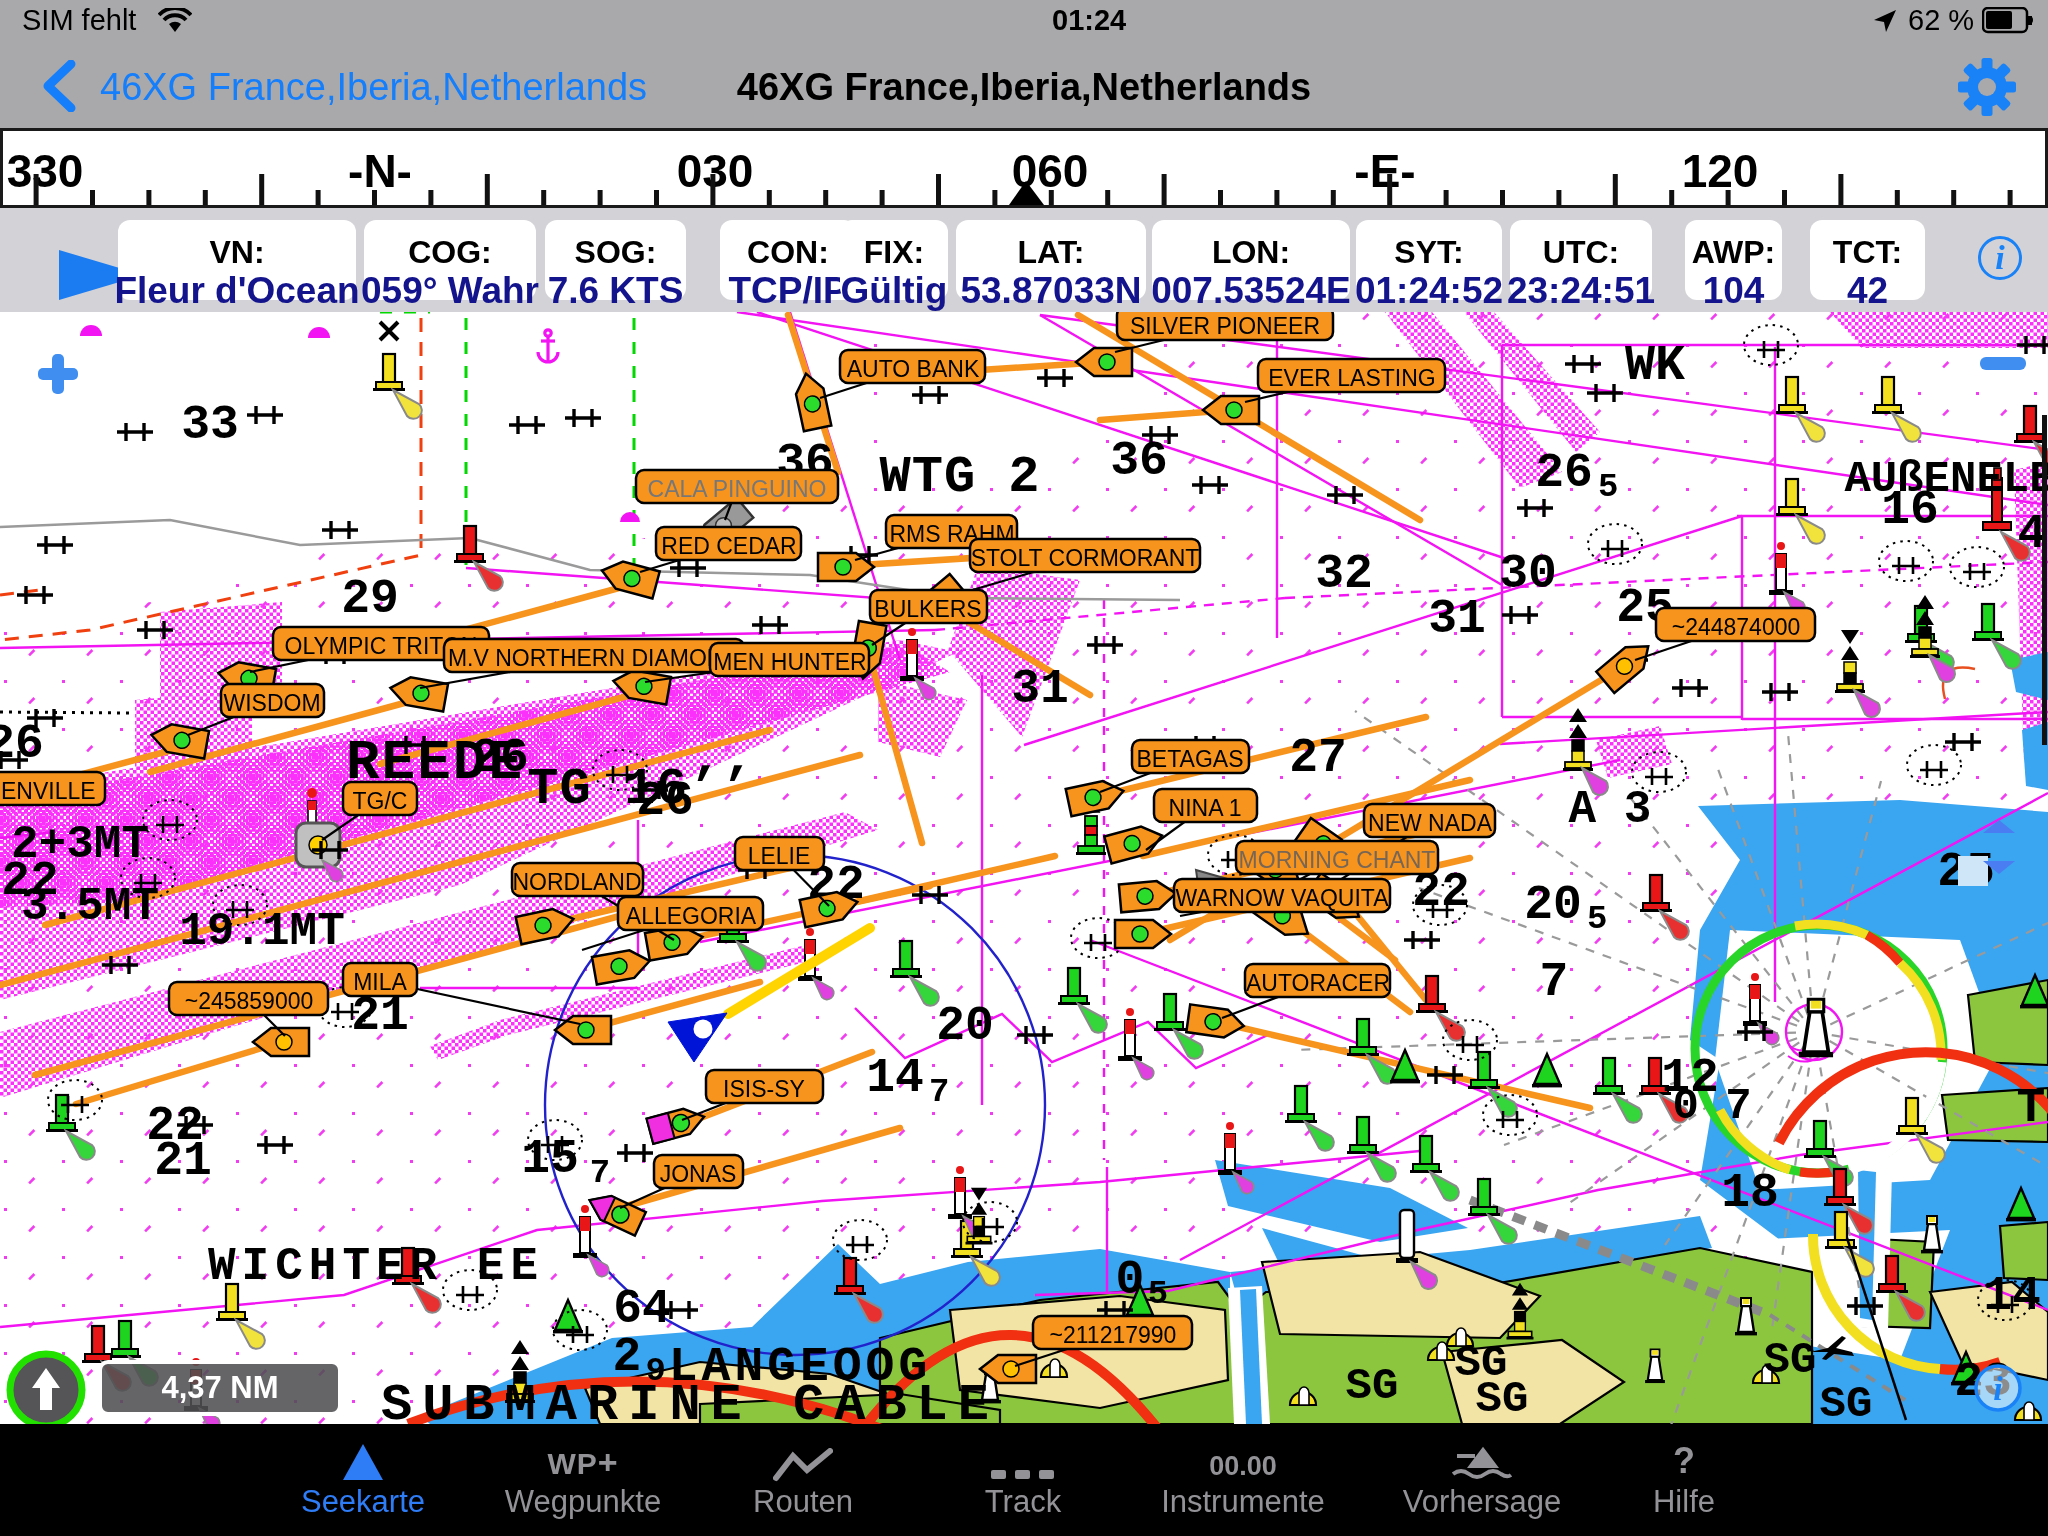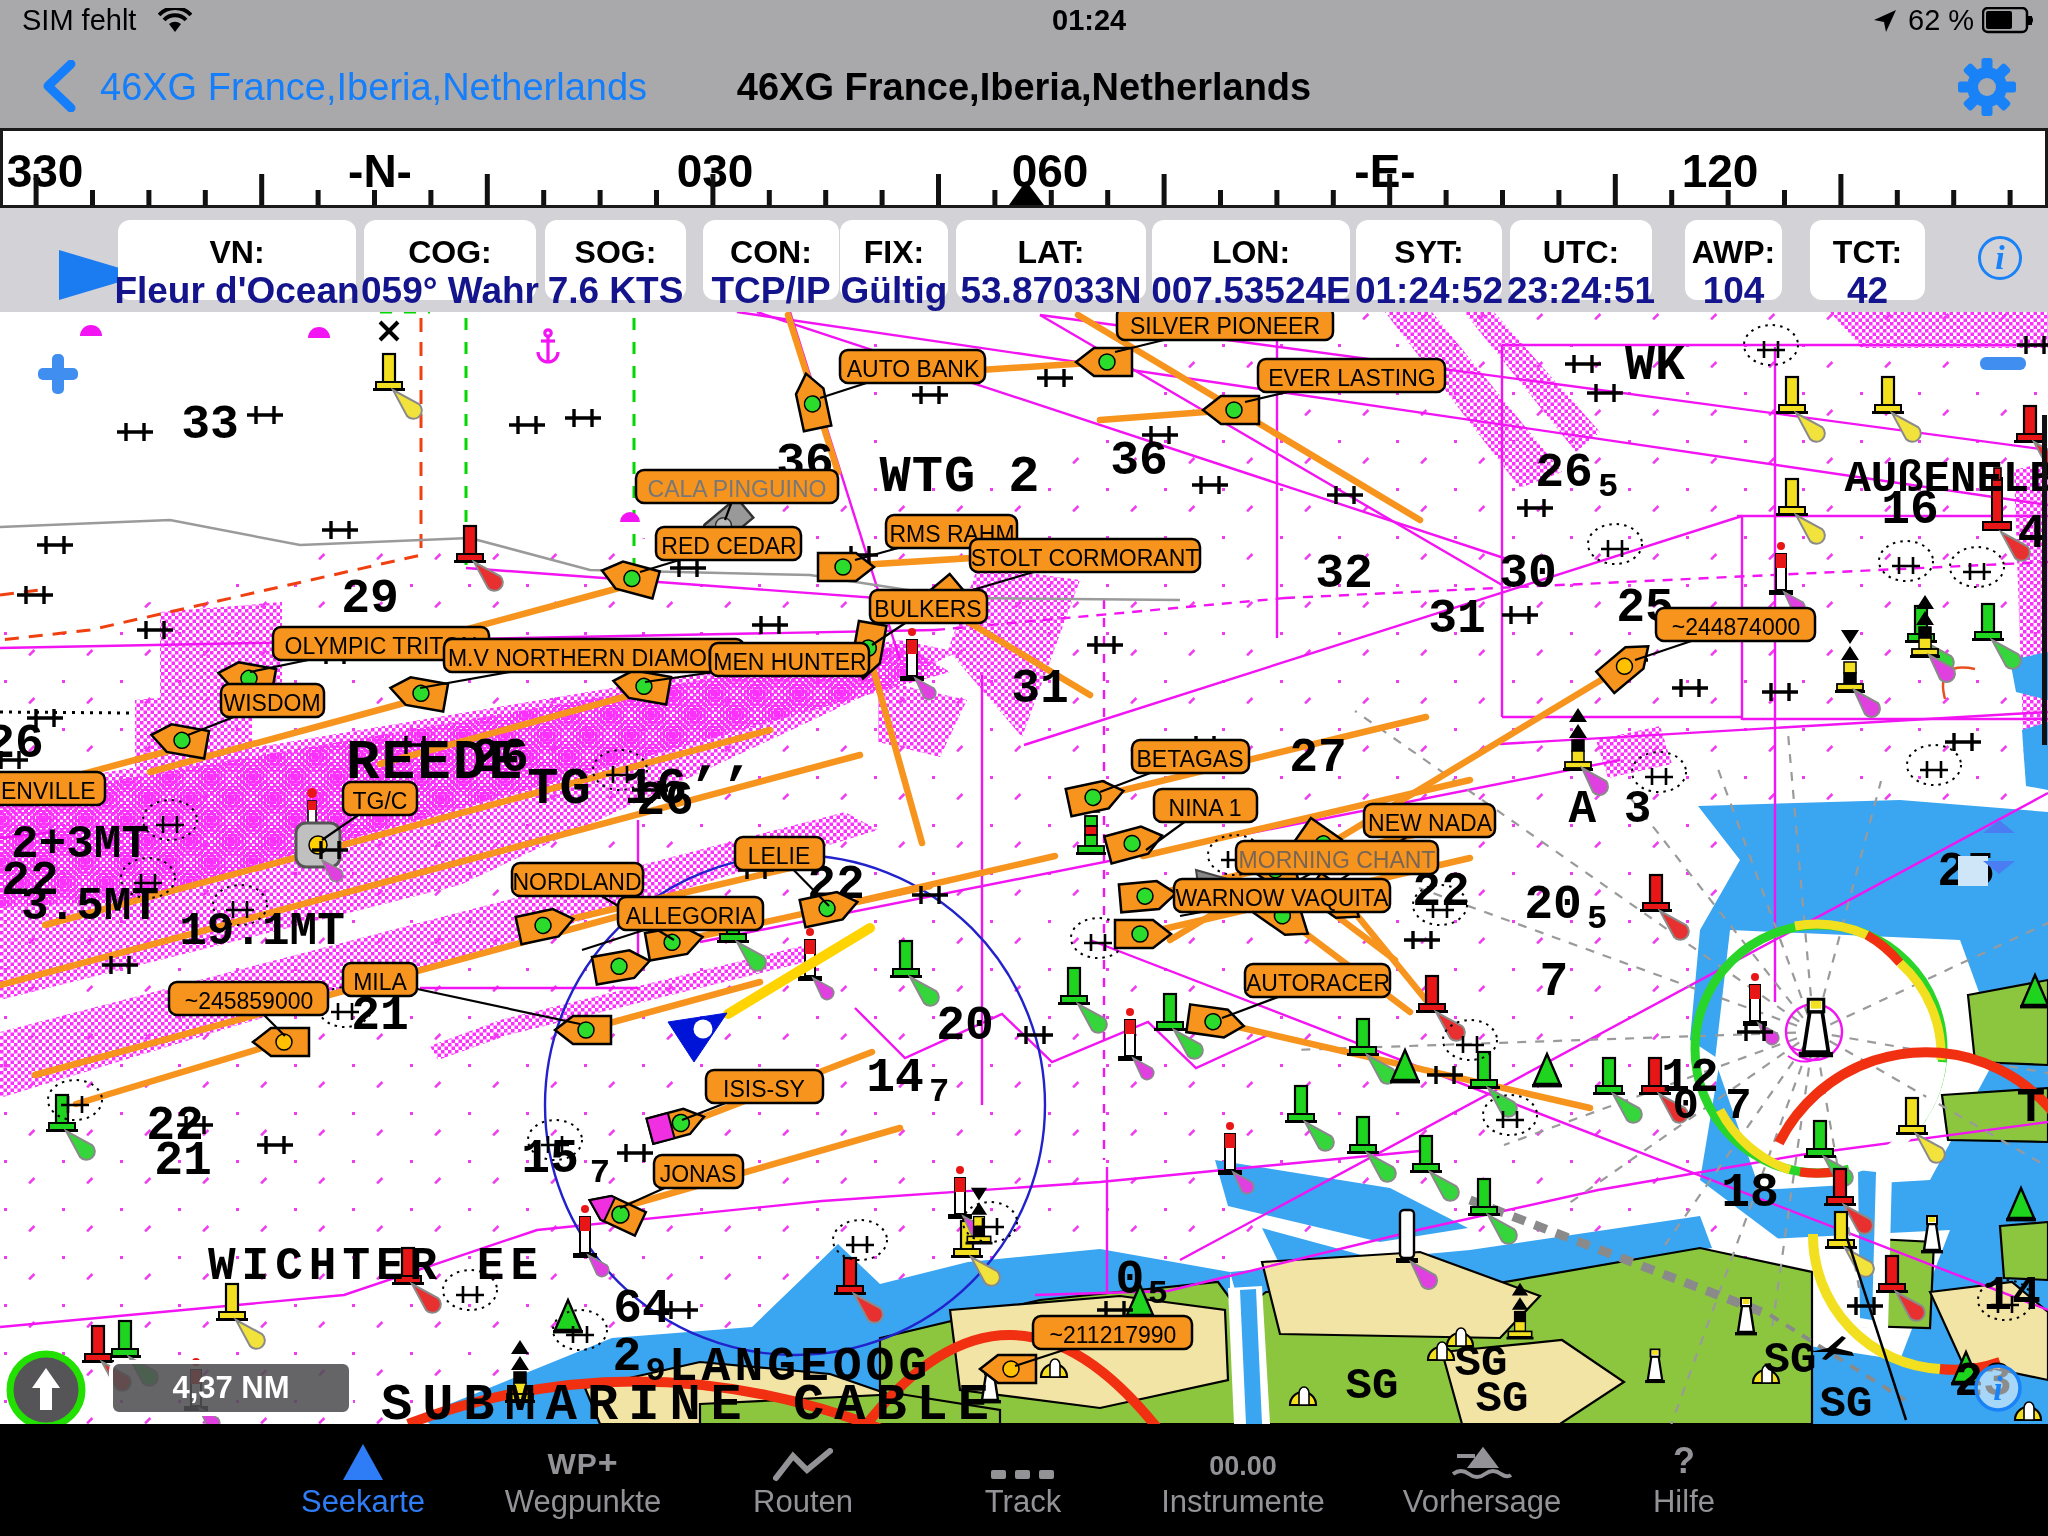--- a/index.html
+++ b/index.html
@@ -115,21 +115,21 @@
       <div class="v">Fleur d'Ocean</div>
     </div>
     <div class="dbox" style="left:364px;width:172px">
       <div class="l">COG:</div>
       <div class="v">059° Wahr</div>
     </div>
     <div class="dbox" style="left:545px;width:141px">
       <div class="l">SOG:</div>
       <div class="v">7.6 KTS</div>
     </div>
-    <div class="dbox" style="left:703px;width:136px">
+    <div class="dbox" style="left:720px;width:136px">
       <div class="l">CON:</div>
       <div class="v">TCP/IP</div>
     </div>
     <div class="dbox" style="left:840px;width:108px">
       <div class="l">FIX:</div>
       <div class="v">Gültig</div>
     </div>
     <div class="dbox" style="left:956px;width:190px">
       <div class="l">LAT:</div>
       <div class="v">53.87033N</div>
@@ -886,21 +886,21 @@
       <circle cx="548" cy="333" r="3.2"></circle>
     </g>
   </svg>
 <div class="abs" style="left:36px;top:352px;width:44px;height:44px">
  <svg width="44" height="44">
       <rect x="16" y="2" width="12" height="40" rx="5" fill="#3f8ef0"></rect>
       <rect x="2" y="16" width="40" height="12" rx="5" fill="#3f8ef0"></rect>
     </svg>
 </div>
 <div class="abs" style="left:1980px;top:357px;width:46px;height:13px;border-radius:6px;background:#3f8ef0"></div>
-<div class="abs" style="left:109px;top:1360px;width:244px;height:56px;background:rgba(80,80,82,0.88);border:4px solid #fff;border-radius:10px;box-sizing:border-box;color:#fff;font-size:31px;font-weight:bold;text-align:center;line-height:48px">4,37 NM</div>
+<div class="abs" style="left:98px;top:1360px;width:244px;height:56px;background:rgba(80,80,82,0.88);border:4px solid #fff;border-radius:10px;box-sizing:border-box;color:#fff;font-size:31px;font-weight:bold;text-align:center;line-height:48px">4,37 NM</div>
 <div class="abs" style="left:6px;top:1350px;width:80px;height:80px">
  <svg width="80" height="80" viewBox="0 0 80 80">
   <circle cx="40" cy="40" r="36" fill="#555557" stroke="#22e000" stroke-width="7"></circle>
   <path d="M40 18 L54 38 L46 38 L46 60 L34 60 L34 38 L26 38 Z" fill="#fff"></path>
  </svg>
 </div>
 <div class="abs" style="left:1972px;top:1362px;width:52px;height:52px">
  <svg width="52" height="52" viewBox="0 0 52 52">
   <circle cx="26" cy="26" r="22" fill="rgba(255,255,255,0.55)" stroke="#1a82f7" stroke-width="3.5"></circle>
   <text x="26" y="38" font-family="Liberation Serif" font-style="italic" font-weight="bold" font-size="34" fill="#1a82f7" text-anchor="middle">i</text>

